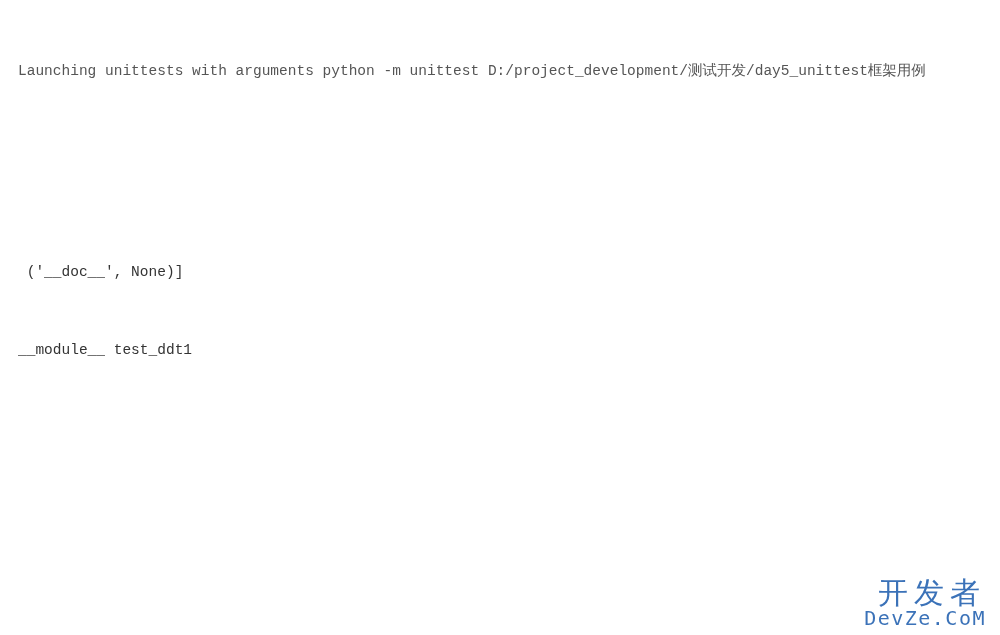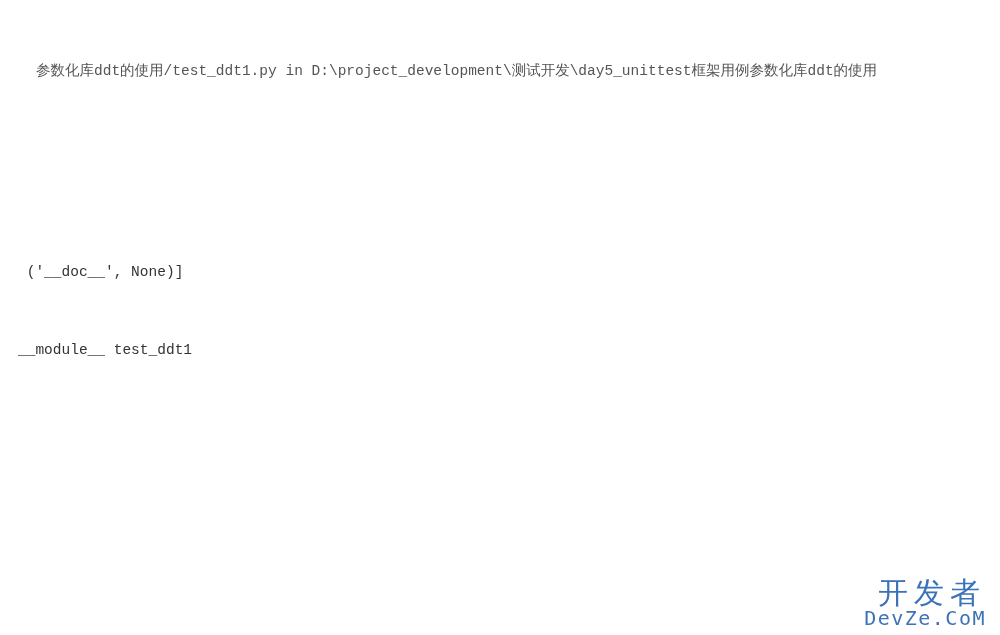--- a/index.html
+++ b/index.html
@@ -43,21 +43,21 @@
   .watermark .en {
     font-size: 20px;
     font-family: "Consolas", monospace;
     letter-spacing: 1.5px;
   }
 </style>
 </head>
 <body>
 
 <div class="console">
-  <span class="line launch indent-1">参数化库ddt的使用/test_ddt1.py in D:\project_development\测试开发\day5_unittest框架用例参数化库ddt的使用</span>
+  <span class="line launch">Launching unittests with arguments python -m unittest D:/project_development/测试开发/day5_unittest框架用例</span>
 
   <div class="blank-gap"></div>
 
   <span class="line"> ('__doc__', None)]</span>
   <span class="line">__module__ test_ddt1</span>
 
   
   
   
   

